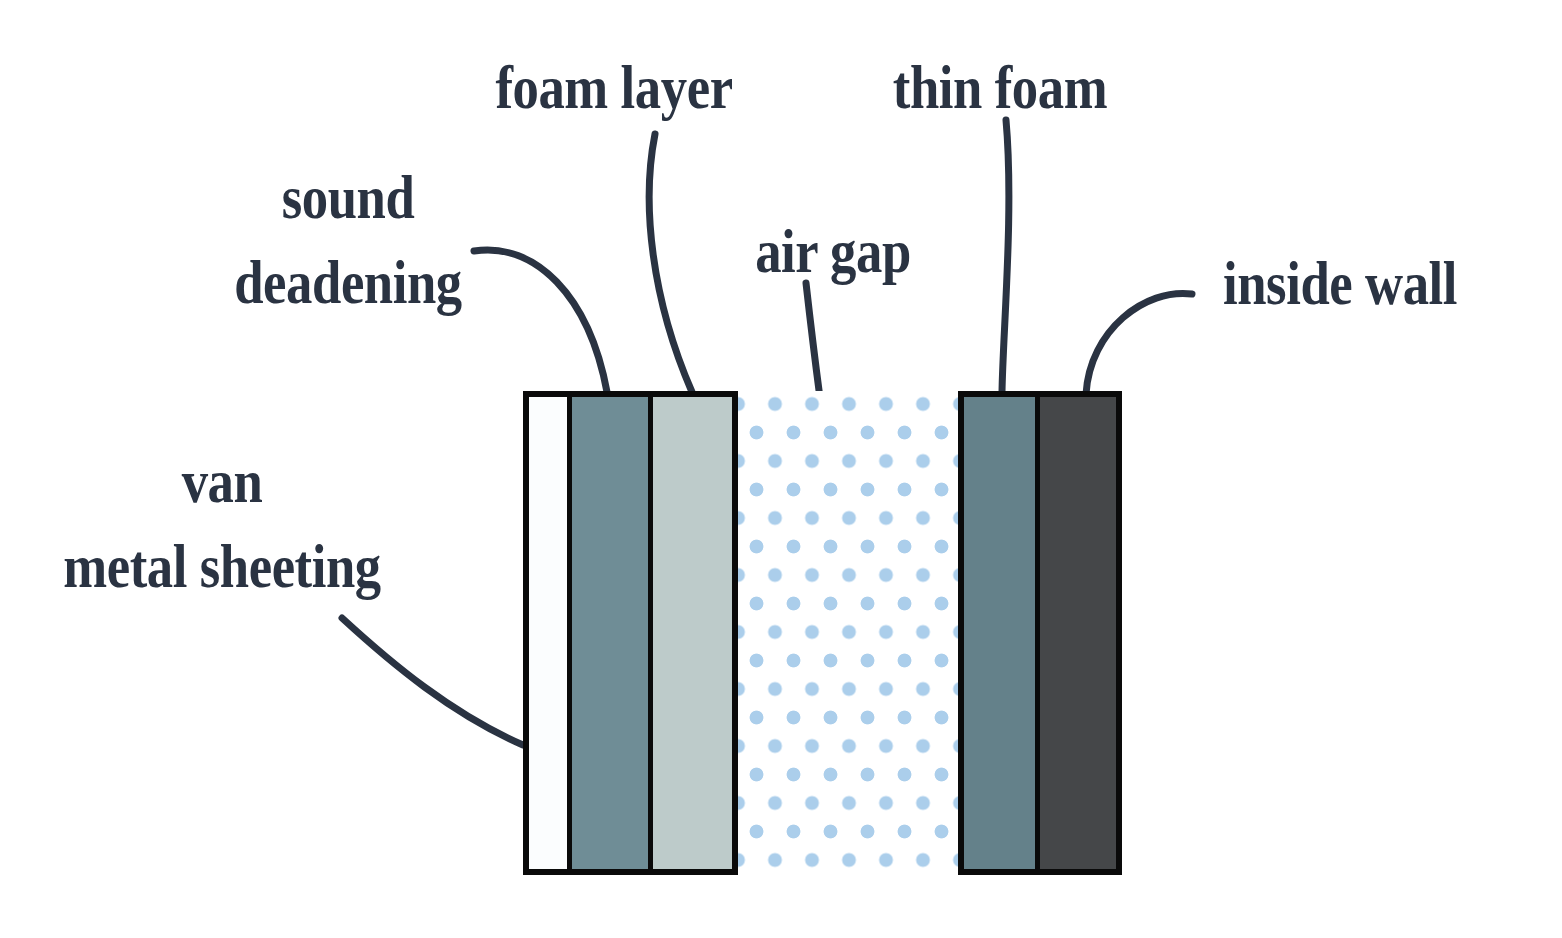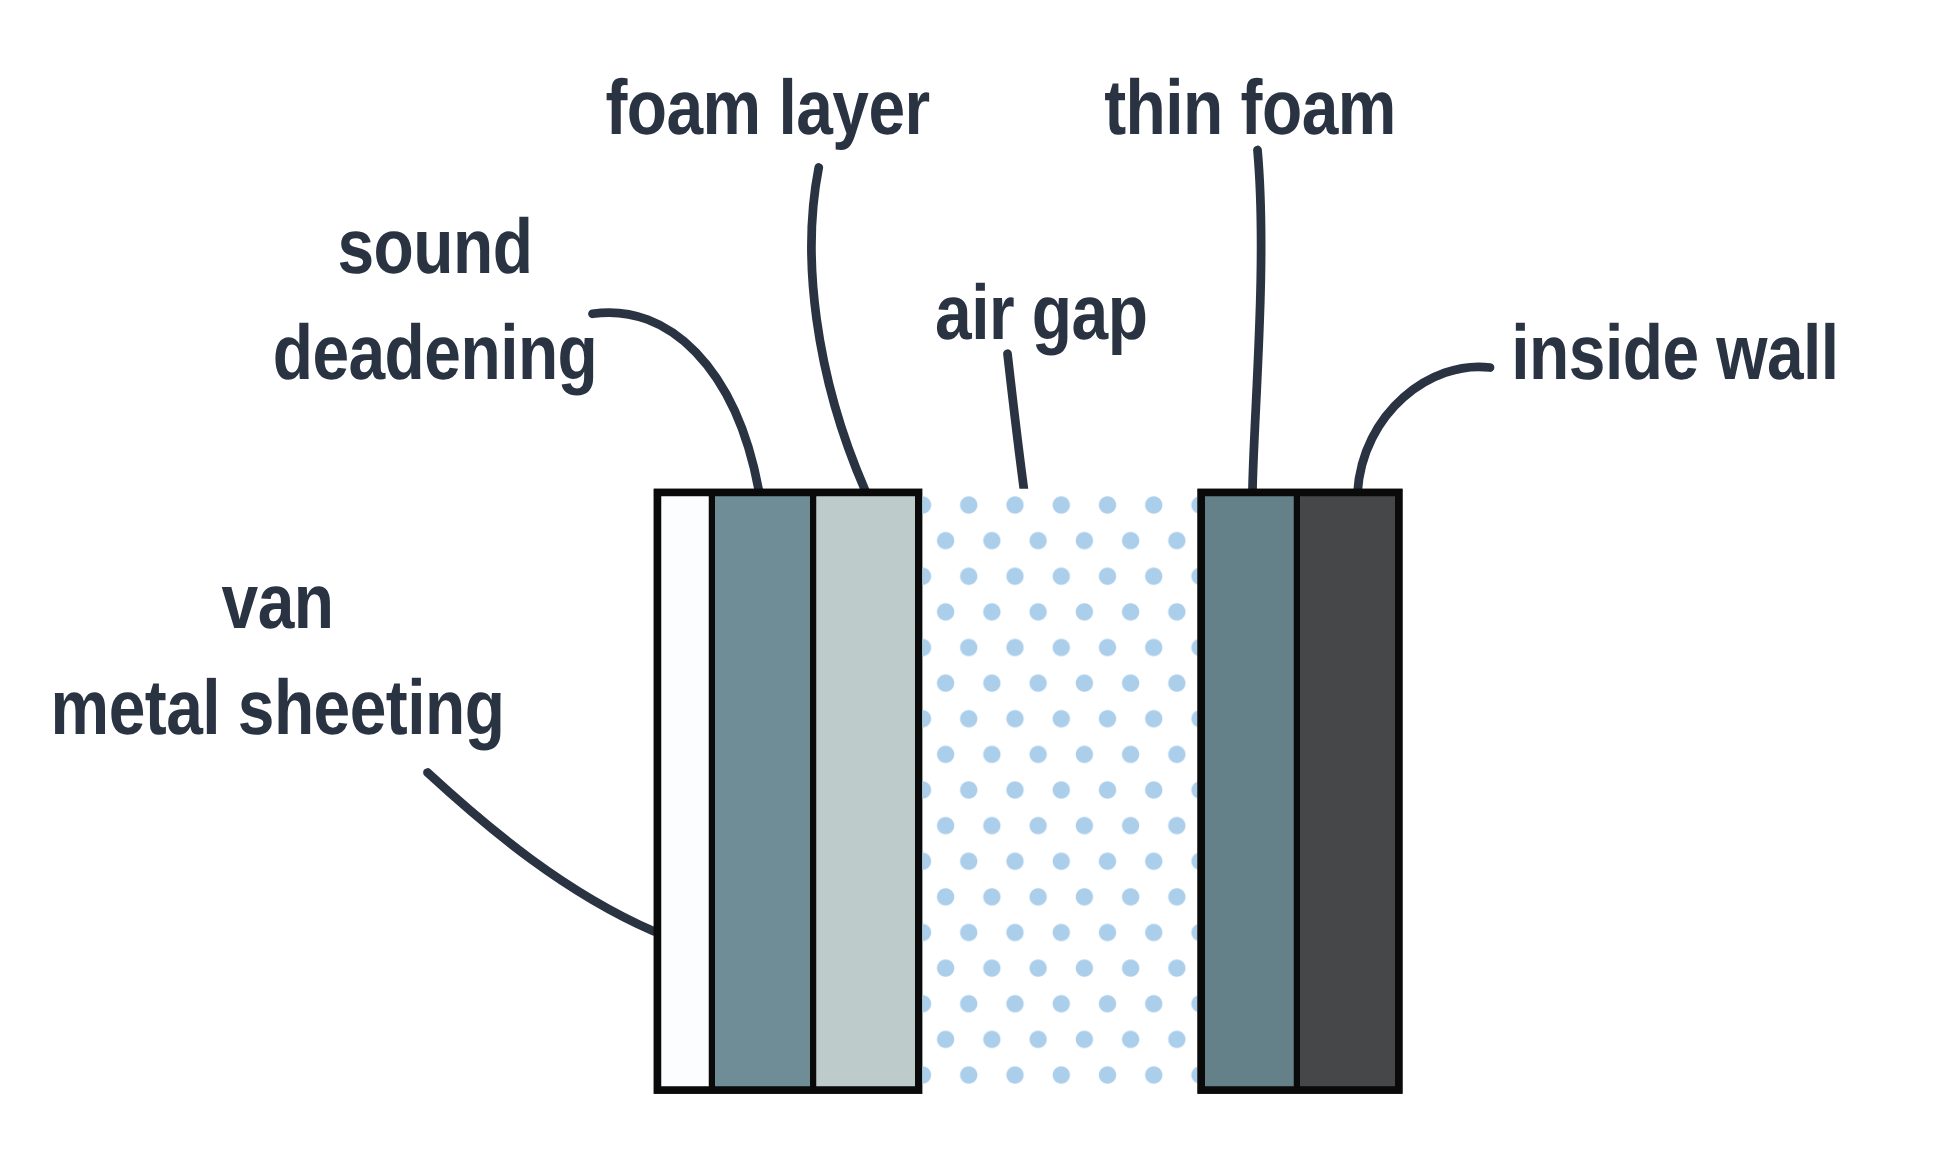--- a/index.html
+++ b/index.html
@@ -6,21 +6,21 @@
     margin: 0;
     padding: 0;
     background: #ffffff;
   }
   .stage {
     position: relative;
     width: 1514px;
     height: 938px;
     background: var(--bg, #ffffff);
     overflow: hidden;
-    font-family: Liberation Sans, sans-serif;
+    font-family: Liberation Serif, serif;
   }
 
   
   .lbl {
     position: absolute;
     transform: translate(-50%, -50%) scaleX(0.85);
     transform-origin: center;
     font-weight: 700;
     font-size: 62px;
     line-height: 85px;

